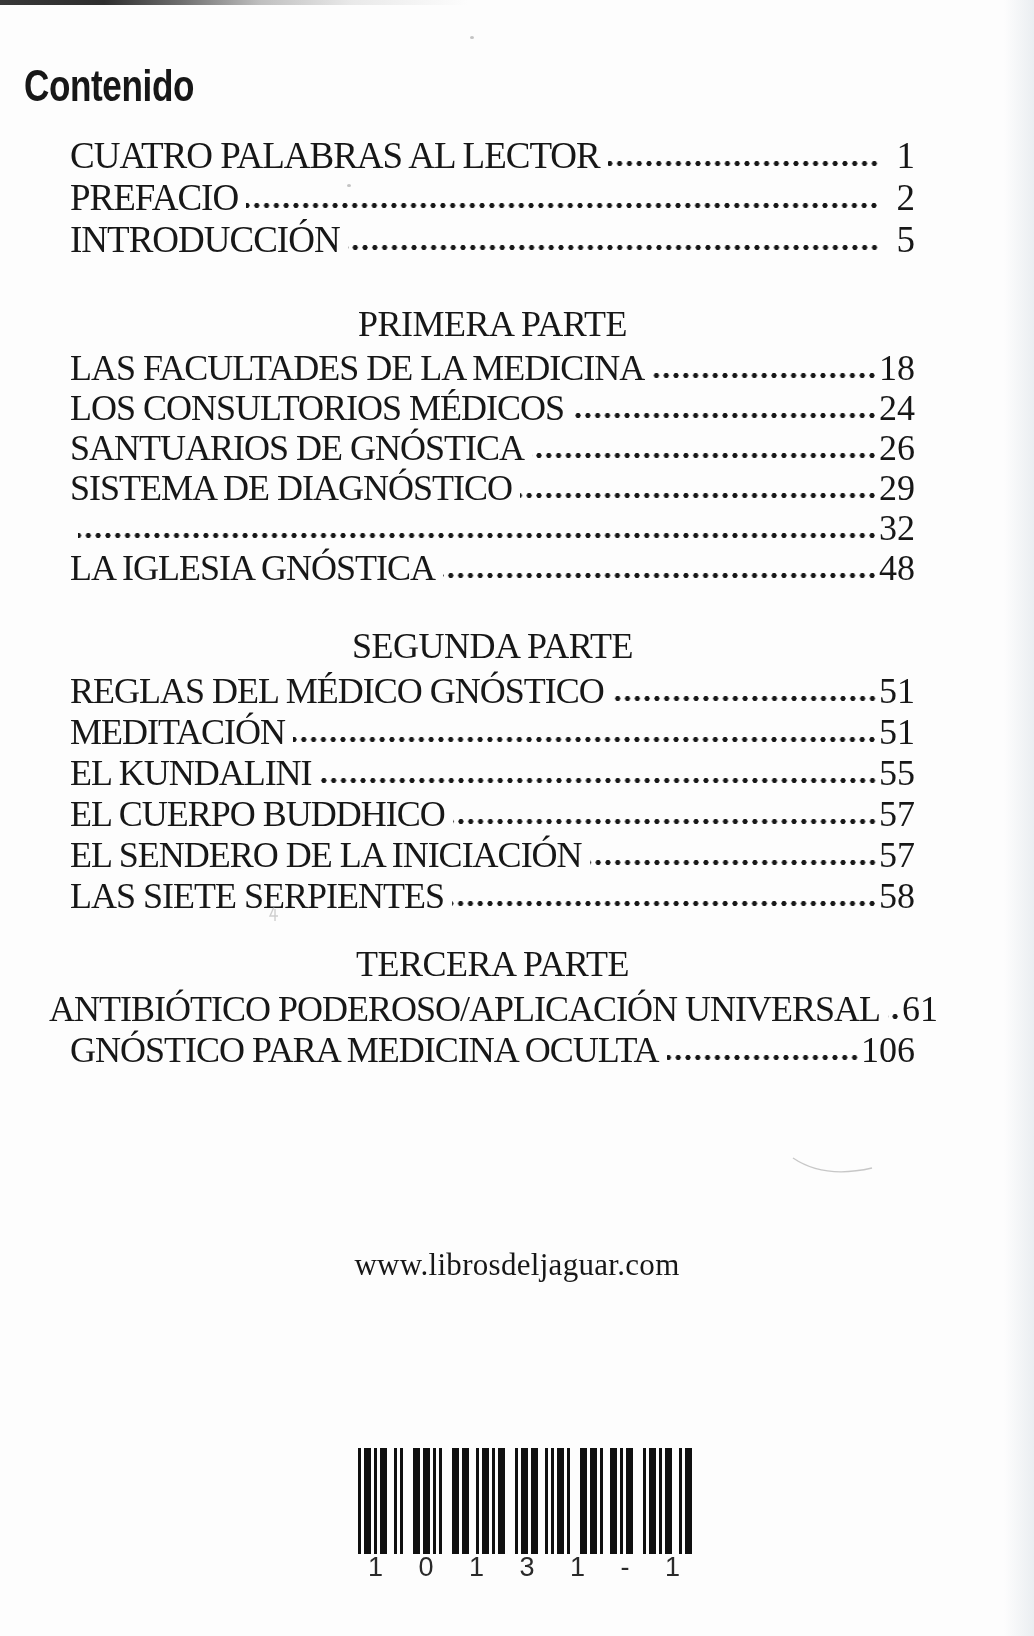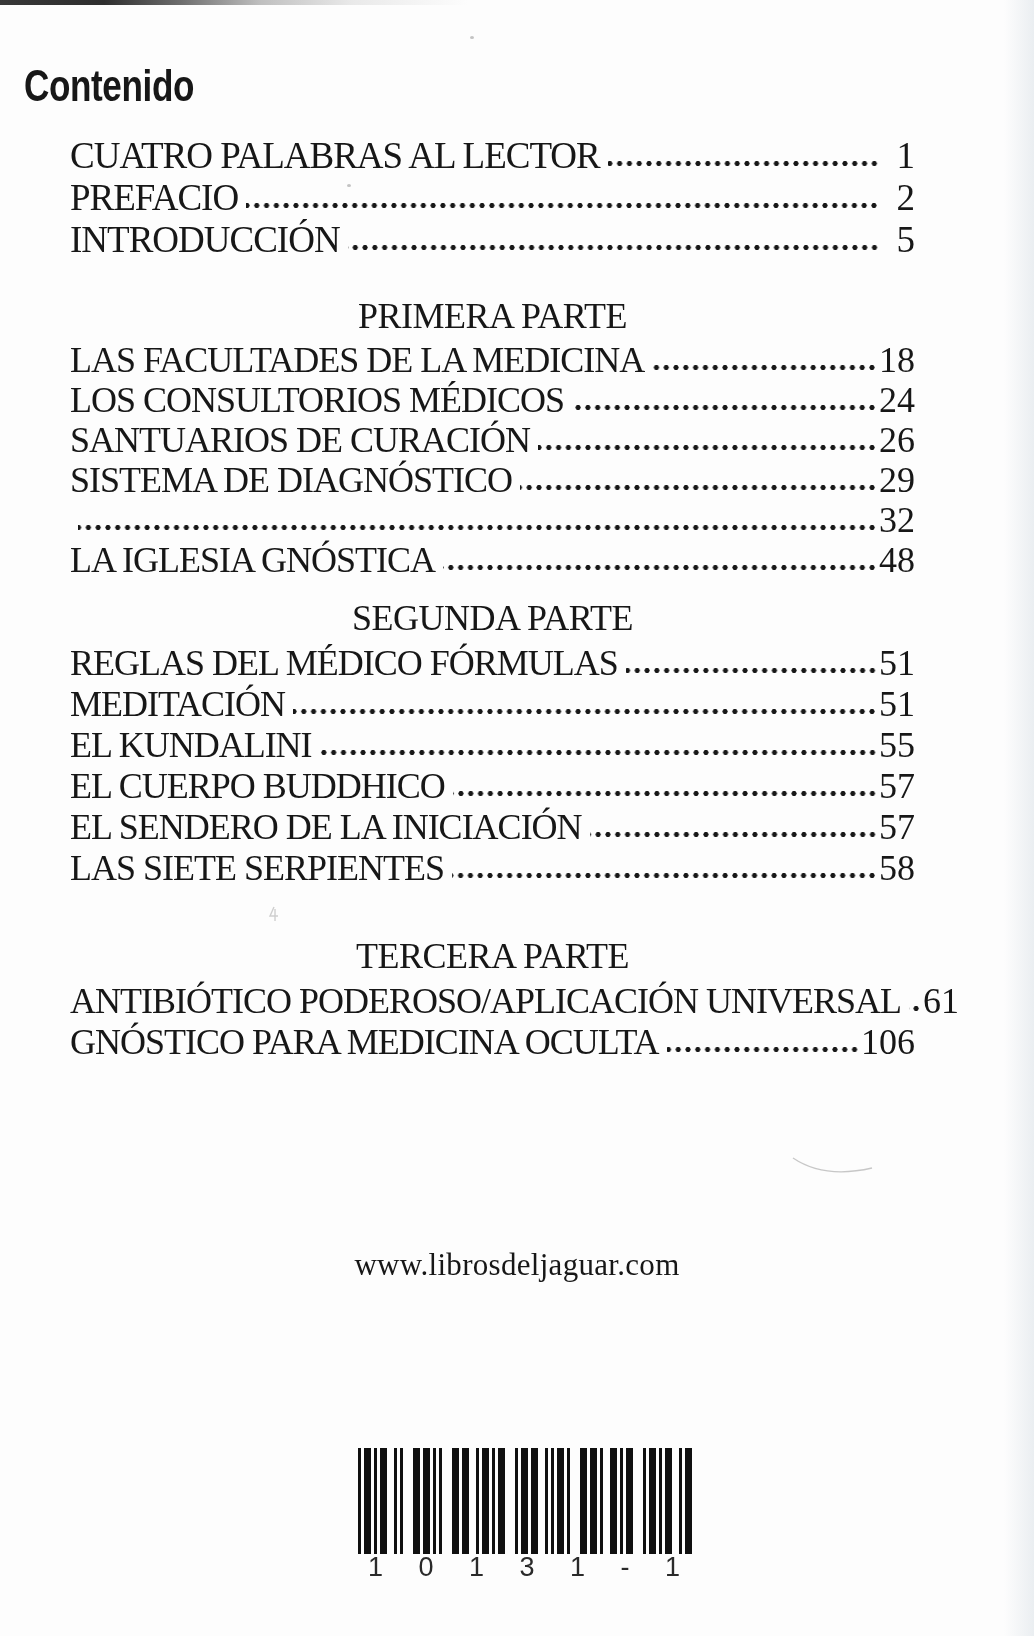--- a/index.html
+++ b/index.html
@@ -32,29 +32,29 @@
     display:inline-block;
     font-family:"Liberation Sans",sans-serif;
     font-weight:700;font-size:45px;line-height:48px;
     transform:scaleX(0.78);
     letter-spacing:-0.5px;
   }
   
   .toc-block{position:absolute;left:70px;width:845px;}
   .intro{top:132px;}
   .part1{top:294px;}
-  .part2{top:596px;}
+  .part2{top:616px;}
   .part3{top:934px;}
   .section-heading{
     text-align:center;font-size:36px;line-height:44px;height:44px;
-    letter-spacing:-0.5px;white-space:nowrap;
+    letter-spacing:-0.5px;white-space:nowrap;margin-top:8px;
   }
   .toc-row{
     display:flex;align-items:flex-end;
-    height:40px;line-height:1;font-size:36px;
+    height:40px;line-height:1;font-size:36px;justify-content:center;
   }
   .intro .toc-row{height:42px;font-size:37px;}
   .part2 .toc-row,.part3 .toc-row{height:41px;}
   .toc-label{letter-spacing:-1px;white-space:nowrap;}
   .leader{
     flex:1;min-width:12px;height:7px;
     margin:0 2px 7px 8px;align-self:flex-end;
     background-image:radial-gradient(circle,var(--ink) 2.3px,rgba(0,0,0,0) 2.8px);
     background-size:9.8px 7px;background-repeat:repeat-x;background-position:right center;
   }
@@ -115,21 +115,21 @@
     <span class="toc-label">LAS FACULTADES DE LA MEDICINA</span>
     <span class="leader"></span>
     <span class="toc-page">18</span>
   </div>
         <div class="toc-row">
     <span class="toc-label">LOS CONSULTORIOS MÉDICOS</span>
     <span class="leader"></span>
     <span class="toc-page">24</span>
   </div>
         <div class="toc-row">
-    <span class="toc-label">SANTUARIOS DE CURACIÓN</span>
+    <span class="toc-label">SANTUARIOS DE GNÓSTICA</span>
     <span class="leader"></span>
     <span class="toc-page">26</span>
   </div>
         <div class="toc-row">
     <span class="toc-label">SISTEMA DE DIAGNÓSTICO</span>
     <span class="leader"></span>
     <span class="toc-page">29</span>
   </div>
         <div class="toc-row">
     <span class="leader"></span>
@@ -140,21 +140,21 @@
     <span class="leader"></span>
     <span class="toc-page">48</span>
   </div>
       </div>
   </div>
 
   <div class="toc-block part2">
     <div class="section-heading">SEGUNDA PARTE</div>
     <div>
         <div class="toc-row">
-    <span class="toc-label">REGLAS DEL MÉDICO FÓRMULAS</span>
+    <span class="toc-label">REGLAS DEL MÉDICO GNÓSTICO</span>
     <span class="leader"></span>
     <span class="toc-page">51</span>
   </div>
         <div class="toc-row">
     <span class="toc-label">MEDITACIÓN</span>
     <span class="leader"></span>
     <span class="toc-page">51</span>
   </div>
         <div class="toc-row">
     <span class="toc-label">EL KUNDALINI</span>

